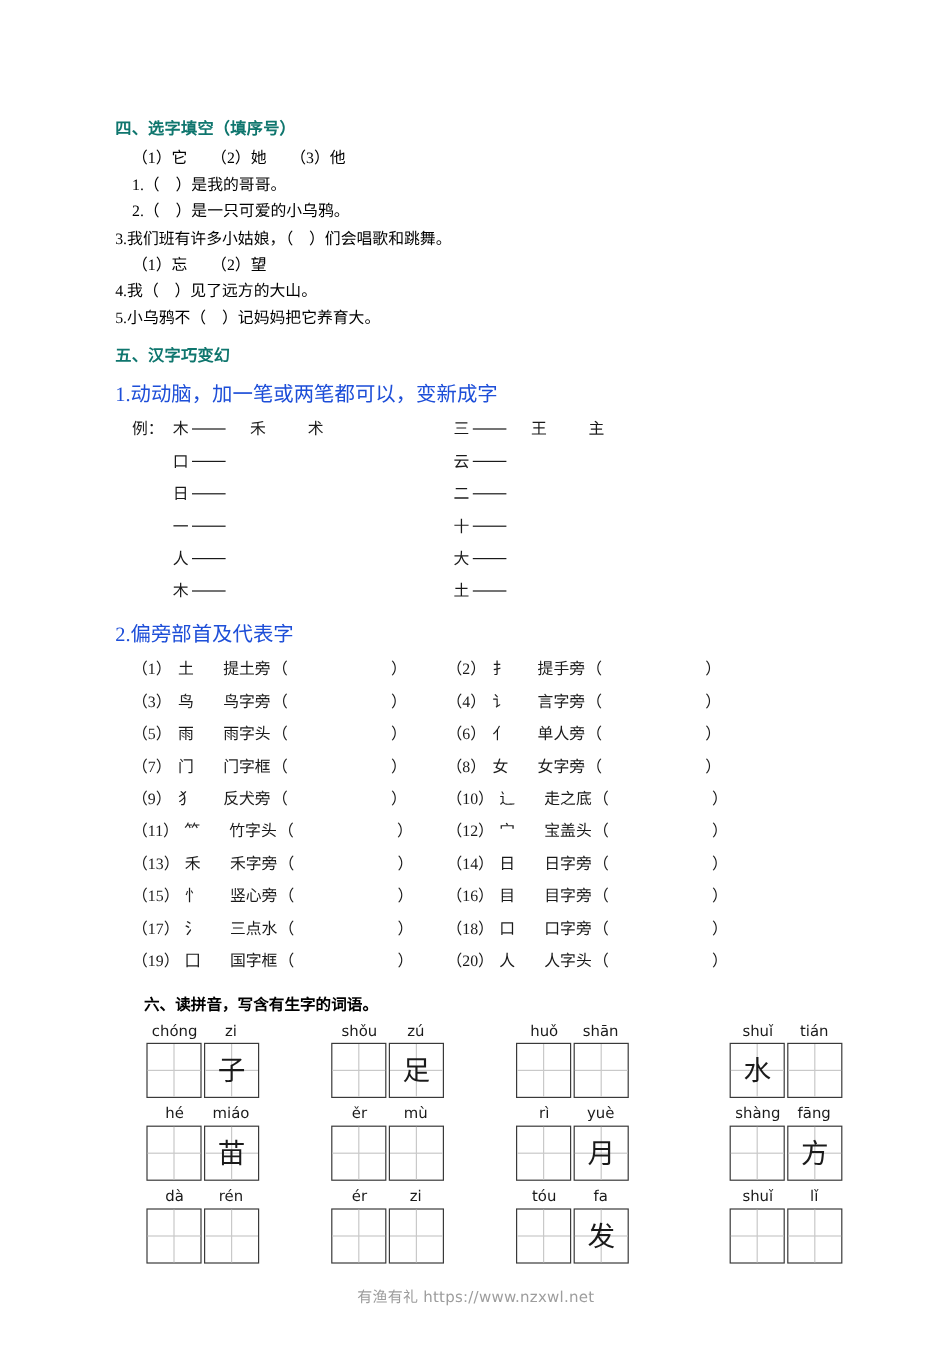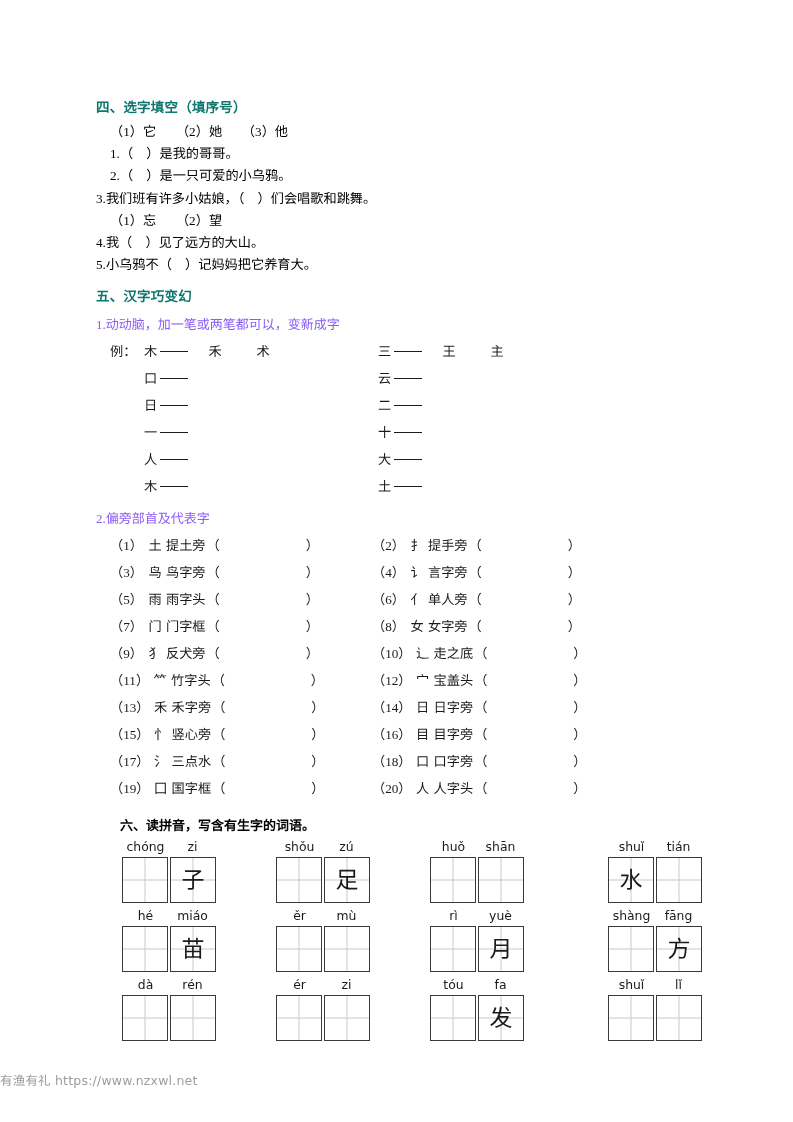--- a/index.html
+++ b/index.html
@@ -43,23 +43,23 @@
   }
   .line {
     font-size: 13.2px;
     line-height: 1.0;
     margin: 0 0 9px 0;
     white-space: pre;
     color: #000000;
   }
   .line.indent { padding-left: 14px; }
   .subhead {
-    font-size: 13px;
+    font-size: 17px;
     margin: 0 0 8px 0;
-    color: #8b5cf6;
+    color: #1d4ed8;
   }
 
   .spacer-s { height: 5px; }
   .spacer-m { height: 10px; }
 
   
   .tf-wrap { padding-left: 14px; margin-bottom: 4px; }
   .tf-row {
     display: flex;
     align-items: baseline;
@@ -92,21 +92,21 @@
     display: flex;
     align-items: baseline;
     font-size: 13.2px;
     margin-bottom: 8px;
     white-space: pre;
   }
   .rad-item { display: flex; align-items: baseline; }
   .rad-item.left { width: 262px; flex: 0 0 262px; }
   .rad-num { display: inline-block; min-width: 34px; text-align: left; }
   .rad-glyph { display: inline-block; min-width: 22px; text-align: center; }
-  .rad-name { display: inline-block; margin-left: 0; }
+  .rad-name { display: inline-block; margin-left: 20px; }
   .rad-open { display: inline-block; margin-left: 1px; }
   .rad-blank { display: inline-block; width: 86px; }
   .rad-close { display: inline-block; }
 
   
   .py-title {
     font-family: "DejaVu Sans", "Liberation Sans", sans-serif;
     font-weight: bold;
     font-size: 13px;
     margin: 0 0 4px 24px;
@@ -180,21 +180,21 @@
     z-index: 2;
     line-height: 1;
   }
 
   
   .footer {
     position: absolute;
     left: 0;
     top: 1070px;
     width: 793px;
-    text-align: left;
+    text-align: center;
     font-family: "DejaVu Sans", "Liberation Sans", sans-serif;
     font-size: 12.5px;
     color: #9d9d9d;
     letter-spacing: 0.2px;
   }
 </style>
 </head>
 <body>
 
 <div class="page">

